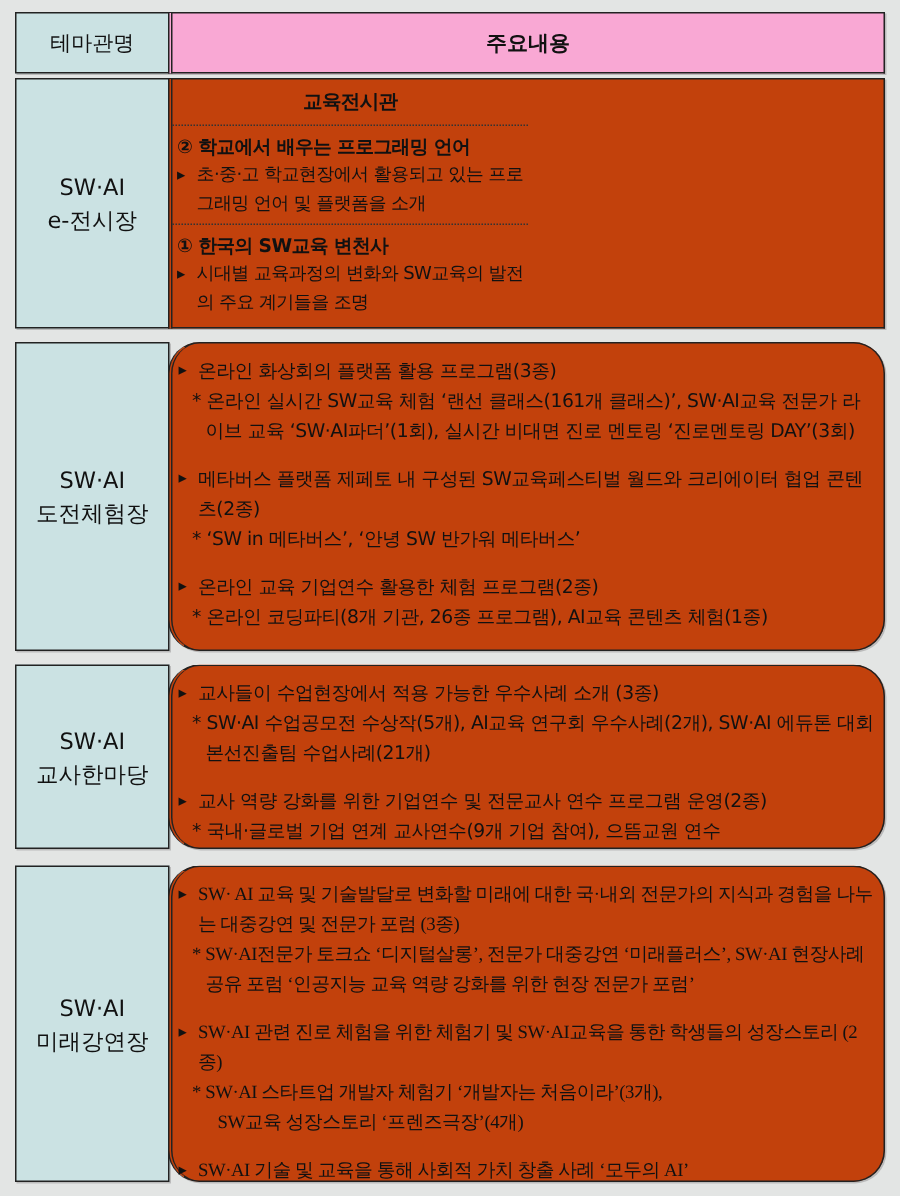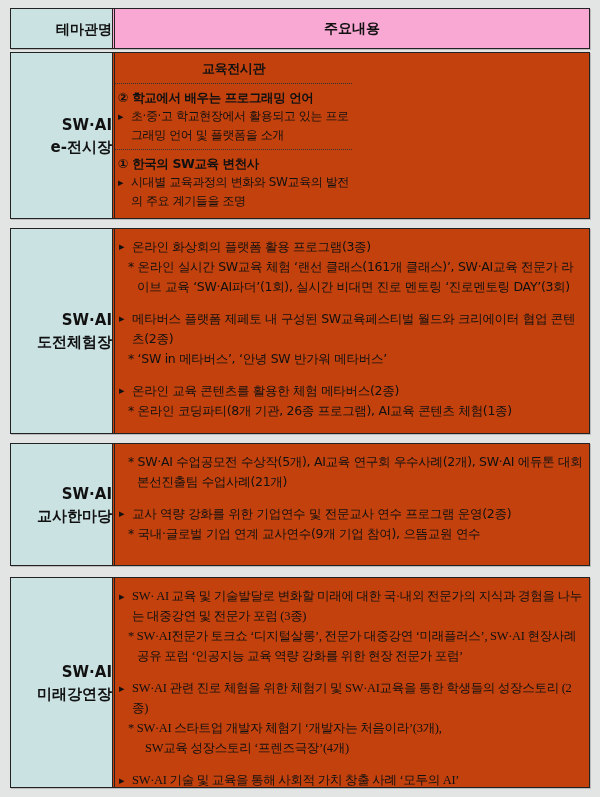--- a/index.html
+++ b/index.html
@@ -1,25 +1,25 @@
 <!DOCTYPE html>
 <html><head>
 <meta charset="utf-8">
 <style>
   html, body { margin:0; padding:0; }
   body {
     width:600px; height:797px; background:#e3e5e4; position:relative; overflow:hidden;
     font-family:"DejaVu Sans", sans-serif; color:#111;
   }
   .cell { position:absolute; box-sizing:border-box; border:1.5px solid #222; box-shadow:1px 1px 0 #bbb; }
-  .left { background:#cbe2e3; display:flex; flex-direction:column; align-items:flex-end; justify-content:center; text-align:center; font-weight:bold; font-size:15px; line-height:22px; }
+  .left { background:#cbe2e3; display:flex; flex-direction:column; align-items:center; justify-content:center; text-align:center; font-weight:normal; font-size:15px; line-height:22px; }
   .right { background:#c2410c; border-left:3px double #222; }
   .hdr-right { background:#f9a8d4; display:flex; align-items:center; justify-content:center; font-weight:bold; font-size:14px; border-left:3px double #222; }
   .hdr-left { font-size:14px; }
-  .content { padding:8px 6px 0 4px; font-size:12.5px; line-height:20px; letter-spacing:-0.3px; }
+  .content { padding:8px 6px 0 4px; font-size:12.5px; line-height:20px; letter-spacing:-0.3px;border-radius:21px; }
   .bullet { position:relative; padding-left:13px; }
   .bullet::before { content:"▸"; position:absolute; left:0; top:0; font-size:11px; }
   .sub { padding-left:10px; text-indent:-9px; margin-left:8px; }
   .gap { margin-top:12px; }
   .indent2 { padding-left:26px; }
   
   .grid2 { position:absolute; left:0; right:0; top:0; bottom:0; display:grid; grid-template-columns:1fr 1fr; }
   .col { display:flex; flex-direction:column; font-size:12px; letter-spacing:-0.4px; line-height:19px; }
   .col + .col { border-left:1px dotted #333; }
   .col-head { height:30px; display:flex; align-items:center; justify-content:center; font-weight:bold; font-size:13px; border-bottom:1px dotted #333; }
@@ -59,29 +59,30 @@
 
 <div class="cell left" style="left:10px;top:228px;width:103px;height:206px;">
   <span>SW·AI</span>
   <span>도전체험장</span>
 </div>
 <div class="cell right content" style="left:112px;top:228px;width:478px;height:206px;">
   <div class="bullet">온라인 화상회의 플랫폼 활용 프로그램(3종)</div>
   <div class="sub">* 온라인 실시간 SW교육 체험 ‘랜선 클래스(161개 클래스)’, SW·AI교육 전문가 라이브 교육 ‘SW·AI파더’(1회), 실시간 비대면 진로 멘토링 ‘진로멘토링 DAY’(3회)</div>
   <div class="bullet gap">메타버스 플랫폼 제페토 내 구성된 SW교육페스티벌 월드와 크리에이터 협업 콘텐츠(2종)</div>
   <div class="sub">* ‘SW in 메타버스’, ‘안녕 SW 반가워 메타버스’</div>
-  <div class="bullet gap">온라인 교육 콘텐츠를 활용한 체험 메타버스(2종)</div>
+  <div class="bullet gap">온라인 교육 기업연수 활용한 체험 프로그램(2종)</div>
   <div class="sub">* 온라인 코딩파티(8개 기관, 26종 프로그램), AI교육 콘텐츠 체험(1종)</div>
 </div>
 
 <div class="cell left" style="left:10px;top:443px;width:103px;height:123px;">
   <span>SW·AI</span>
   <span>교사한마당</span>
 </div>
 <div class="cell right content" style="left:112px;top:443px;width:478px;height:123px;">
+  <div class="bullet">교사들이 수업현장에서 적용 가능한 우수사례 소개 (3종)</div>
   <div class="sub">* SW·AI 수업공모전 수상작(5개), AI교육 연구회 우수사례(2개), SW·AI 에듀톤 대회 본선진출팀 수업사례(21개)</div>
   <div class="bullet gap">교사 역량 강화를 위한 기업연수 및 전문교사 연수 프로그램 운영(2종)</div>
   <div class="sub">* 국내·글로벌 기업 연계 교사연수(9개 기업 참여), 으뜸교원 연수</div>
 </div>
 
 <div class="cell left" style="left:10px;top:577px;width:103px;height:211px;">
   <span>SW·AI</span>
   <span>미래강연장</span>
 </div>
 <div class="cell right content" style="left:112px;top:577px;width:478px;height:211px;font-family:Liberation Serif, serif;">

